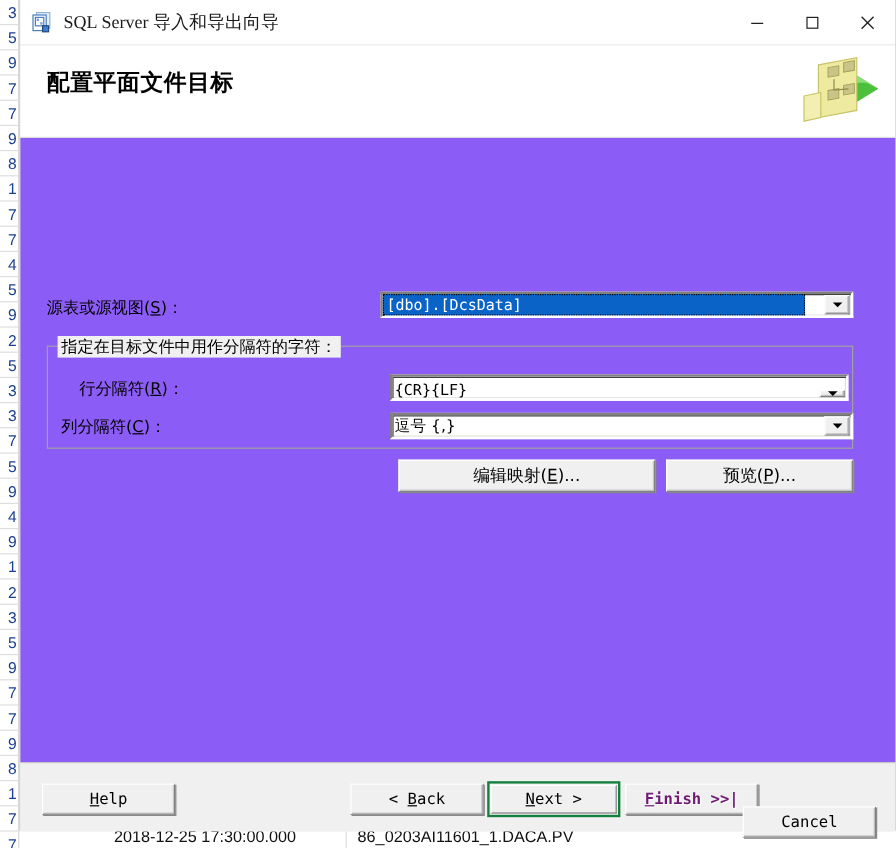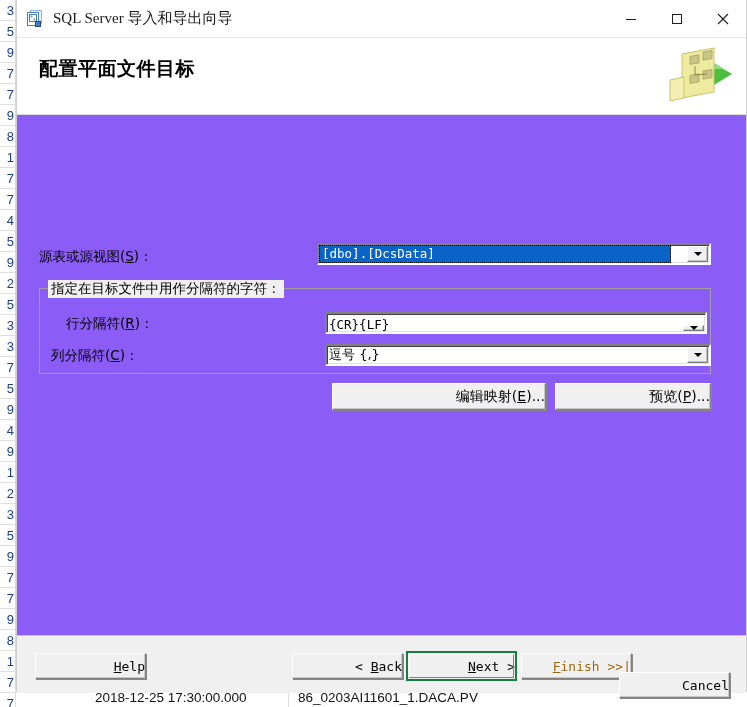--- a/index.html
+++ b/index.html
@@ -234,21 +234,21 @@
   
   .btn {
     position: absolute;
     background: #f0f0f0;
     border: 1px solid;
     border-color: #ffffff #808080 #808080 #ffffff;
     box-shadow: inset -1px -1px 0 #c8c8c8, 1px 1px 0 #888888;
     box-sizing: border-box;
     display: flex;
     align-items: center;
-    justify-content: flex-end;
+    justify-content: center;
     font-family: "DejaVu Sans Mono", "Liberation Mono", monospace;
     font-size: 13px;
     color: #000000;
     white-space: nowrap;
     cursor: default;
   }
   .btn.cjk {
     font-family: "DejaVu Sans", "Liberation Sans", sans-serif;
     font-size: 14px;
   }
@@ -258,22 +258,23 @@
     box-shadow: none;
   }
   .btn.default .inner {
     position: absolute;
     left: 1px; top: 1px; right: 1px; bottom: 1px;
     border: 1px solid;
     border-color: #ffffff #808080 #808080 #ffffff;
     pointer-events: none;
   }
   .btn.disabled {
-    color: #a16207;
+    color: #701a75;
     text-shadow: 1px 1px 0 #ffffff;
+    font-weight: bold;
   }
   .btn.disabled u { text-decoration: underline; }
 
   
   .footer {
     position: relative;
     height: 57px;
     background: #f0f0f0;
     border-top: 1px solid #c8c8c8;
   }

